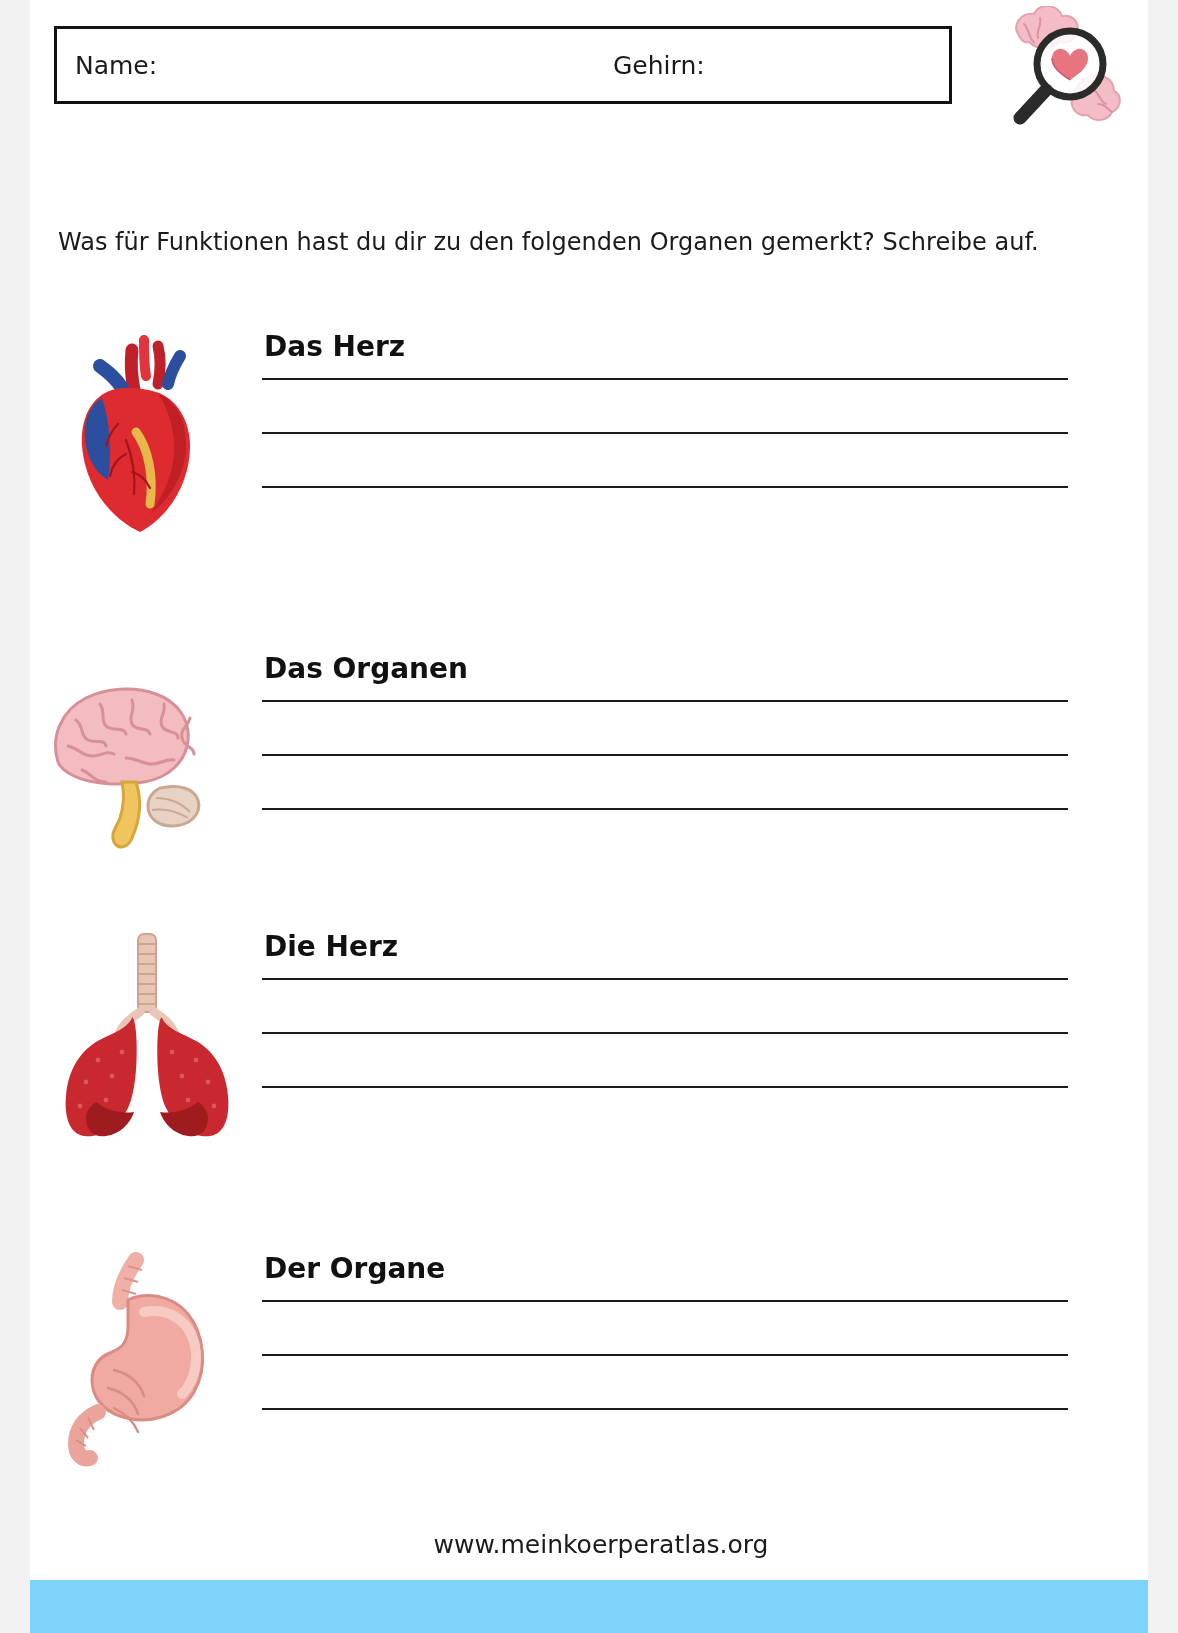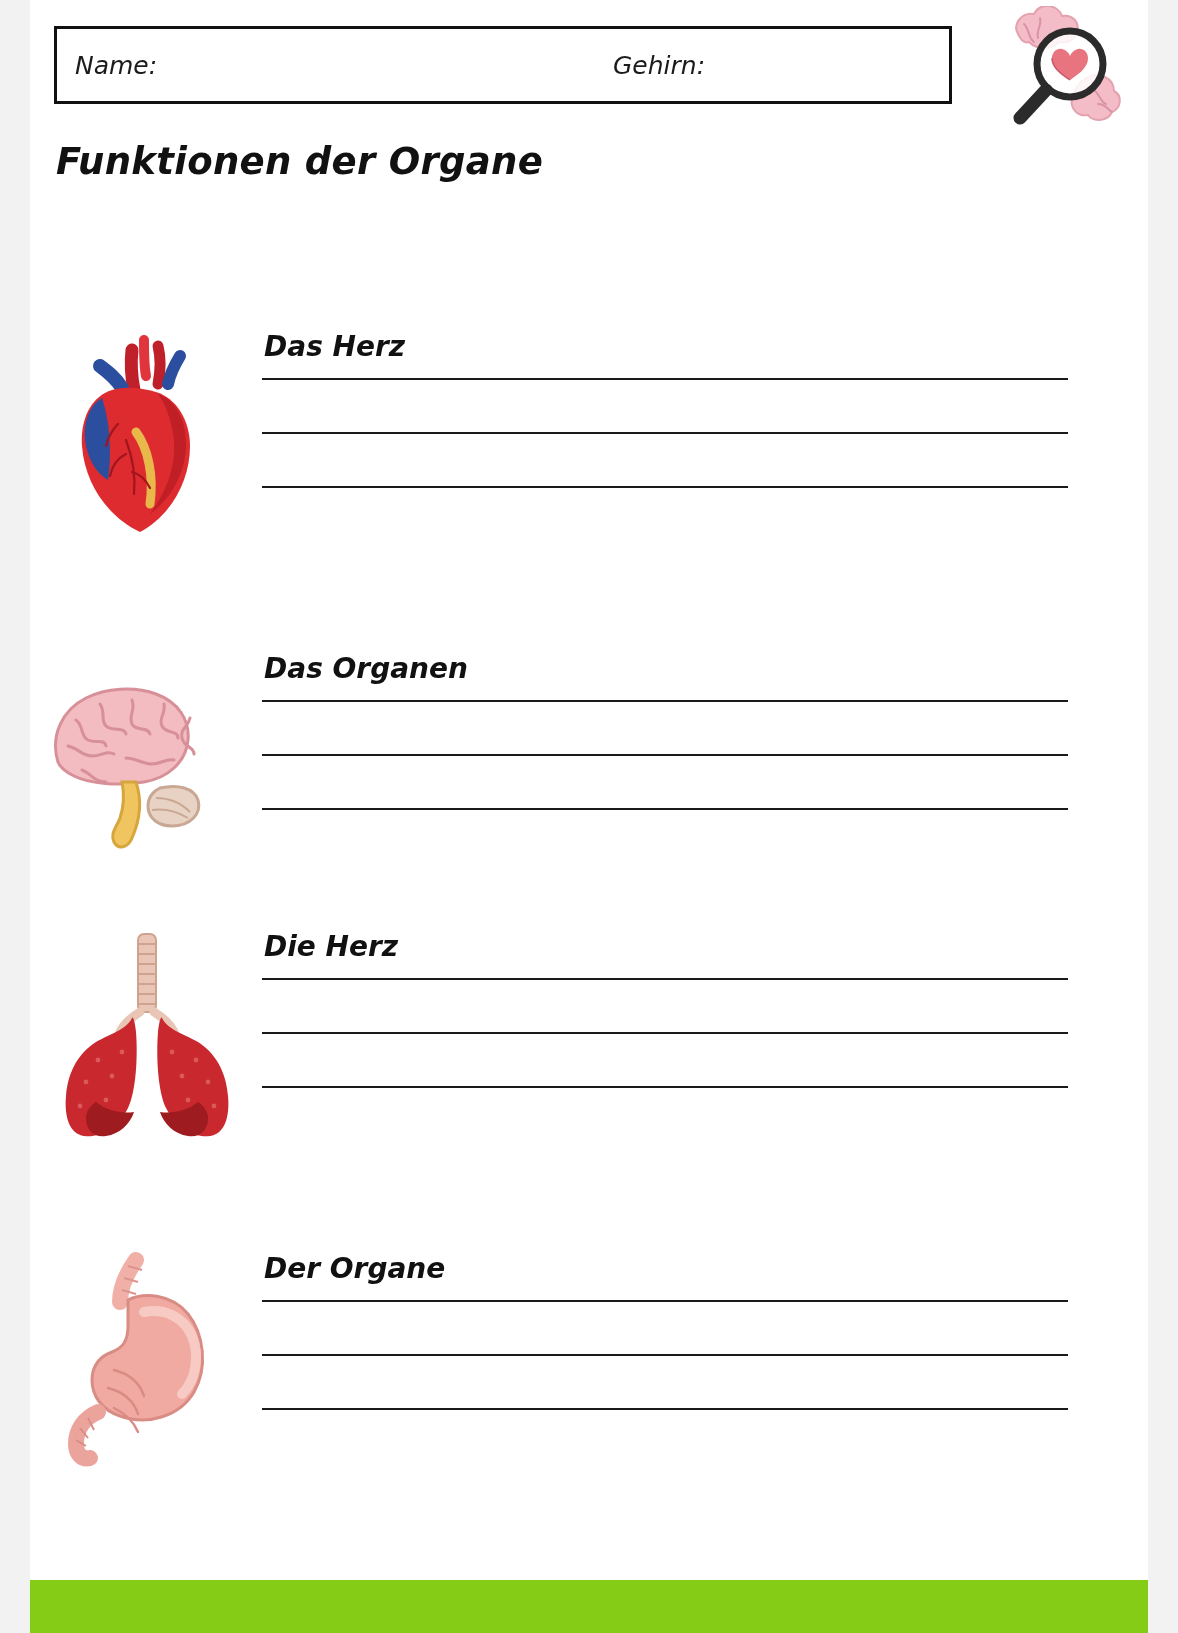--- a/index.html
+++ b/index.html
@@ -8,24 +8,23 @@
     padding: 0;
     background: #d8d8d8;
   }
   body {
     font-family: "DejaVu Sans", "Liberation Sans", sans-serif;
   }
   .page {
     position: relative;
     width: 1178px;
     height: 1633px;
-    background: #84cc16;
+    background: #7dd3fc;
     margin: 0 auto;
     overflow: hidden;
-    font-style: italic;
   }
   
   .page::before, .page::after {
     content: "";
     position: absolute;
     top: 0;
     bottom: 0;
     width: 30px;
     background: #f2f2f2;
   }
@@ -162,21 +161,21 @@
         </g>
 
         <circle cx="76" cy="58" r="33" fill="#ffffff" fill-opacity="0.85" stroke="#2b2b2b" stroke-width="7"></circle>
         <path d="M52 84 L26 112" stroke="#2b2b2b" stroke-width="13" stroke-linecap="round"></path>
 
         <path d="M76 74c-12-8-18-14-18-22 0-6 5-10 10-9 4 1 7 4 8 7 1-3 4-6 8-7 5-1 10 3 10 9 0 8-6 14-18 22z" fill="#e8747f"></path>
         <path d="M76 74c-12-8-18-14-18-22" fill="none" stroke="#c9566a" stroke-width="1.5"></path>
       </svg>
     </div>
 
-    <div class="title">Funktionen der Organe</div>
+    <div class="intro">Was für Funktionen hast du dir zu den folgenden Organen gemerkt? Schreibe auf.</div>
 
     <div class="item" style="top:320px;">
       <div class="art">
         <svg viewBox="0 0 220 230" width="220" height="230">
 
           <path d="M92 30c-2 18 0 30 2 40" stroke="#c0202a" stroke-width="13" fill="none" stroke-linecap="round"></path>
           <path d="M118 26c4 16 2 28 0 38" stroke="#c0202a" stroke-width="11" fill="none" stroke-linecap="round"></path>
           <path d="M104 20c0 14 0 26 2 36" stroke="#e0353c" stroke-width="10" fill="none" stroke-linecap="round"></path>
           <path d="M60 46c8 6 16 12 22 22" stroke="#2b4f9e" stroke-width="14" fill="none" stroke-linecap="round"></path>
           <path d="M140 36c-6 10-10 18-12 28" stroke="#2b4f9e" stroke-width="12" fill="none" stroke-linecap="round"></path>
@@ -318,13 +317,16 @@
       <div class="organ-label">Der Organe</div>
       <div class="lines">
         <div class="writing-line"></div>
         <div class="writing-line"></div>
         <div class="writing-line"></div>
       </div>
     </div>
 
   </div>
 
+  <div class="footer">
+    <span>www.meinkoerperatlas.org</span>
+  </div>
 </div>
 
 </body></html>

